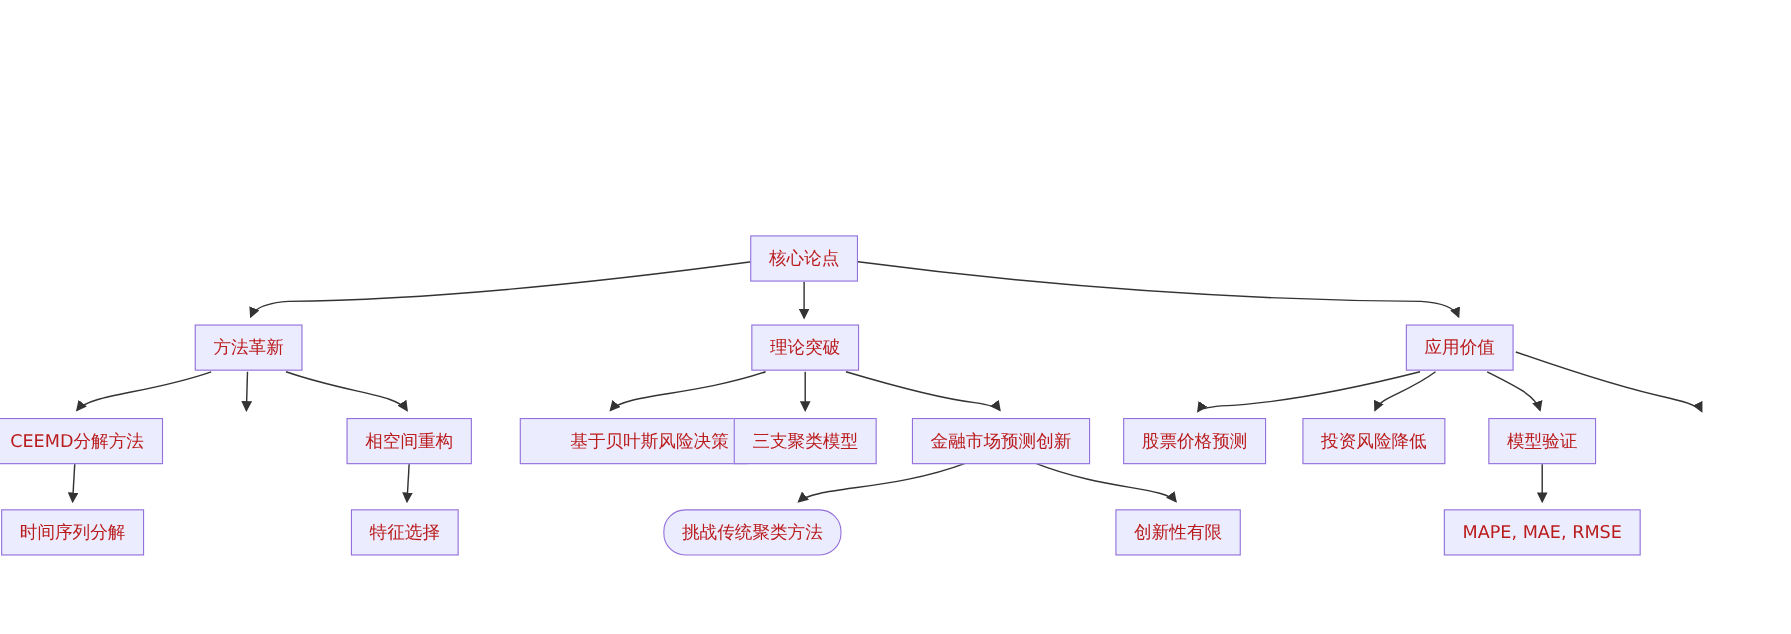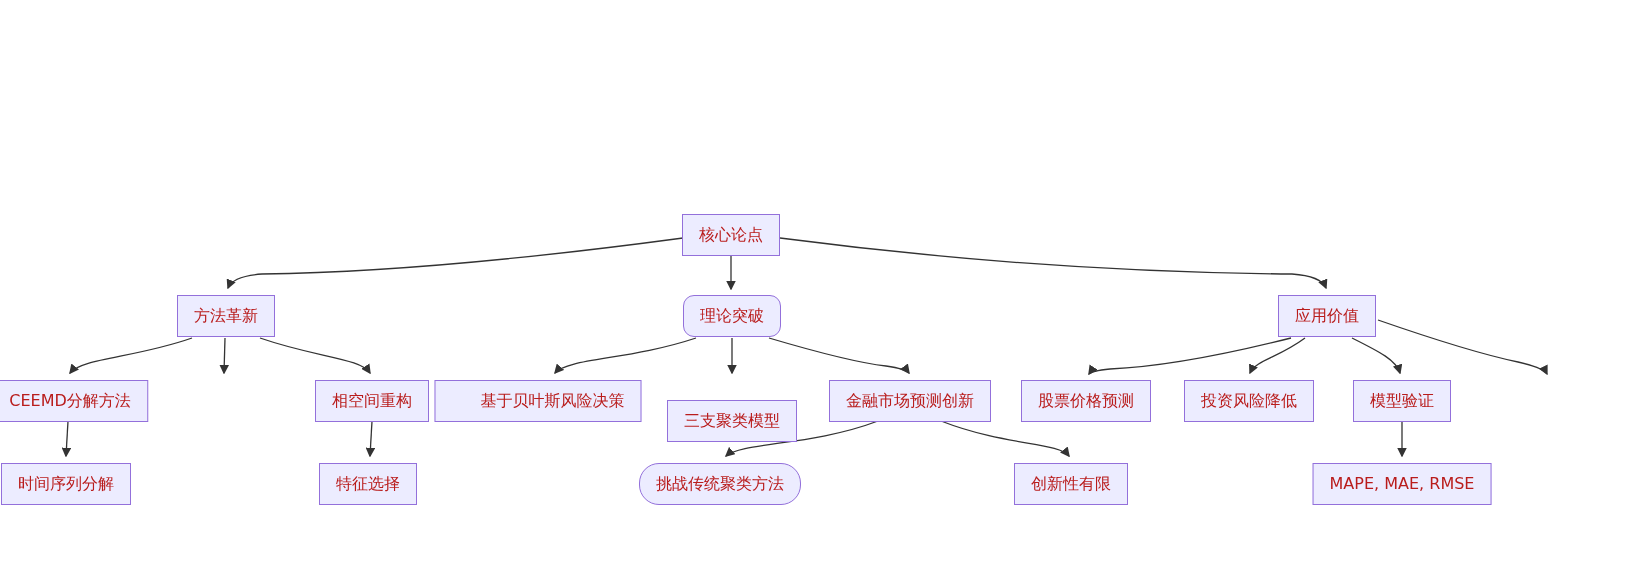--- a/index.html
+++ b/index.html
@@ -68,31 +68,31 @@
     <path class="edge" marker-end="url(#arrow)" d="M 68 421 L 66 456"></path>
     <path class="edge" marker-end="url(#arrow)" d="M 372 421 L 370 456"></path>
     <path class="edge" marker-end="url(#arrow)" d="M 878 421 C 812 446 742 442 726 456"></path>
     <path class="edge" marker-end="url(#arrow)" d="M 941 421 C 1005 446 1058 442 1069 456"></path>
     <path class="edge" marker-end="url(#arrow)" d="M 1402 421 L 1402 456"></path>
   </svg>
 
   <div class="node" style="left:731px; top:214px;">核心论点</div>
 
   <div class="node" style="left:226px; top:295px;">方法革新</div>
-  <div class="node" style="left:732px; top:295px;border-radius:11px;">理论突破</div>
+  <div class="node" style="left:732px; top:295px;">理论突破</div>
   <div class="node" style="left:1327px; top:295px;">应用价值</div>
 
   <div class="node" style="left:70px; top:380px;">CEEMD分解方法</div>
   <div class="node" style="left:372px; top:380px;">相空间重构</div>
-  <div class="node" style="left:538px; top:380px;padding-left:45px;">基于贝叶斯风险决策</div>
-  <div class="node" style="left:732px; top:400px;">三支聚类模型</div>
+  <div class="node" style="left:576px; top:380px;padding-left:45px;">基于贝叶斯风险决策</div>
+  <div class="node" style="left:732px; top:380px;">三支聚类模型</div>
   <div class="node" style="left:910px; top:380px;">金融市场预测创新</div>
   <div class="node" style="left:1086px; top:380px;">股票价格预测</div>
   <div class="node" style="left:1249px; top:380px;">投资风险降低</div>
   <div class="node" style="left:1402px; top:380px;">模型验证</div>
 
   <div class="node" style="left:66px; top:463px;">时间序列分解</div>
   <div class="node" style="left:368px; top:463px;">特征选择</div>
-  <div class="node" style="left:720px; top:463px;border-radius:20px;">挑战传统聚类方法</div>
+  <div class="node" style="left:684px; top:463px;border-radius:20px;">挑战传统聚类方法</div>
   <div class="node" style="left:1071px; top:463px;text-align:right;">创新性有限</div>
   <div class="node" style="left:1402px; top:463px;text-align:center;">MAPE, MAE, RMSE</div>
 
 </div>
 
 </body></html>

